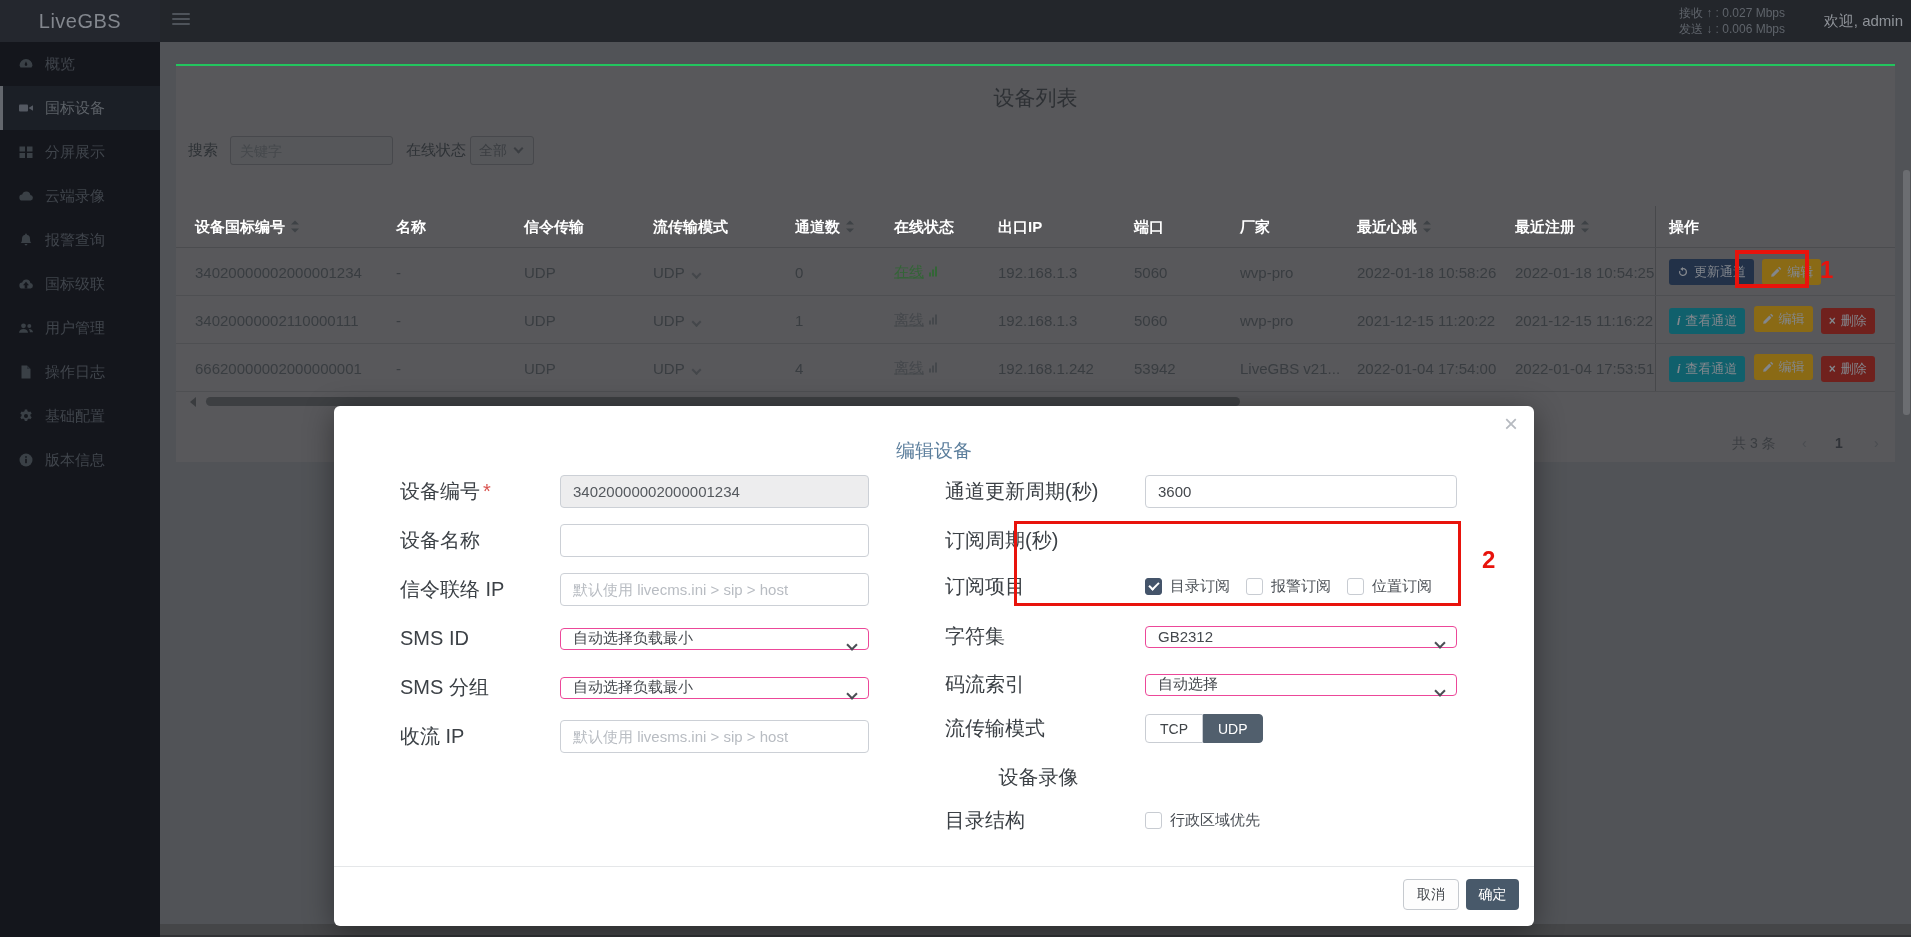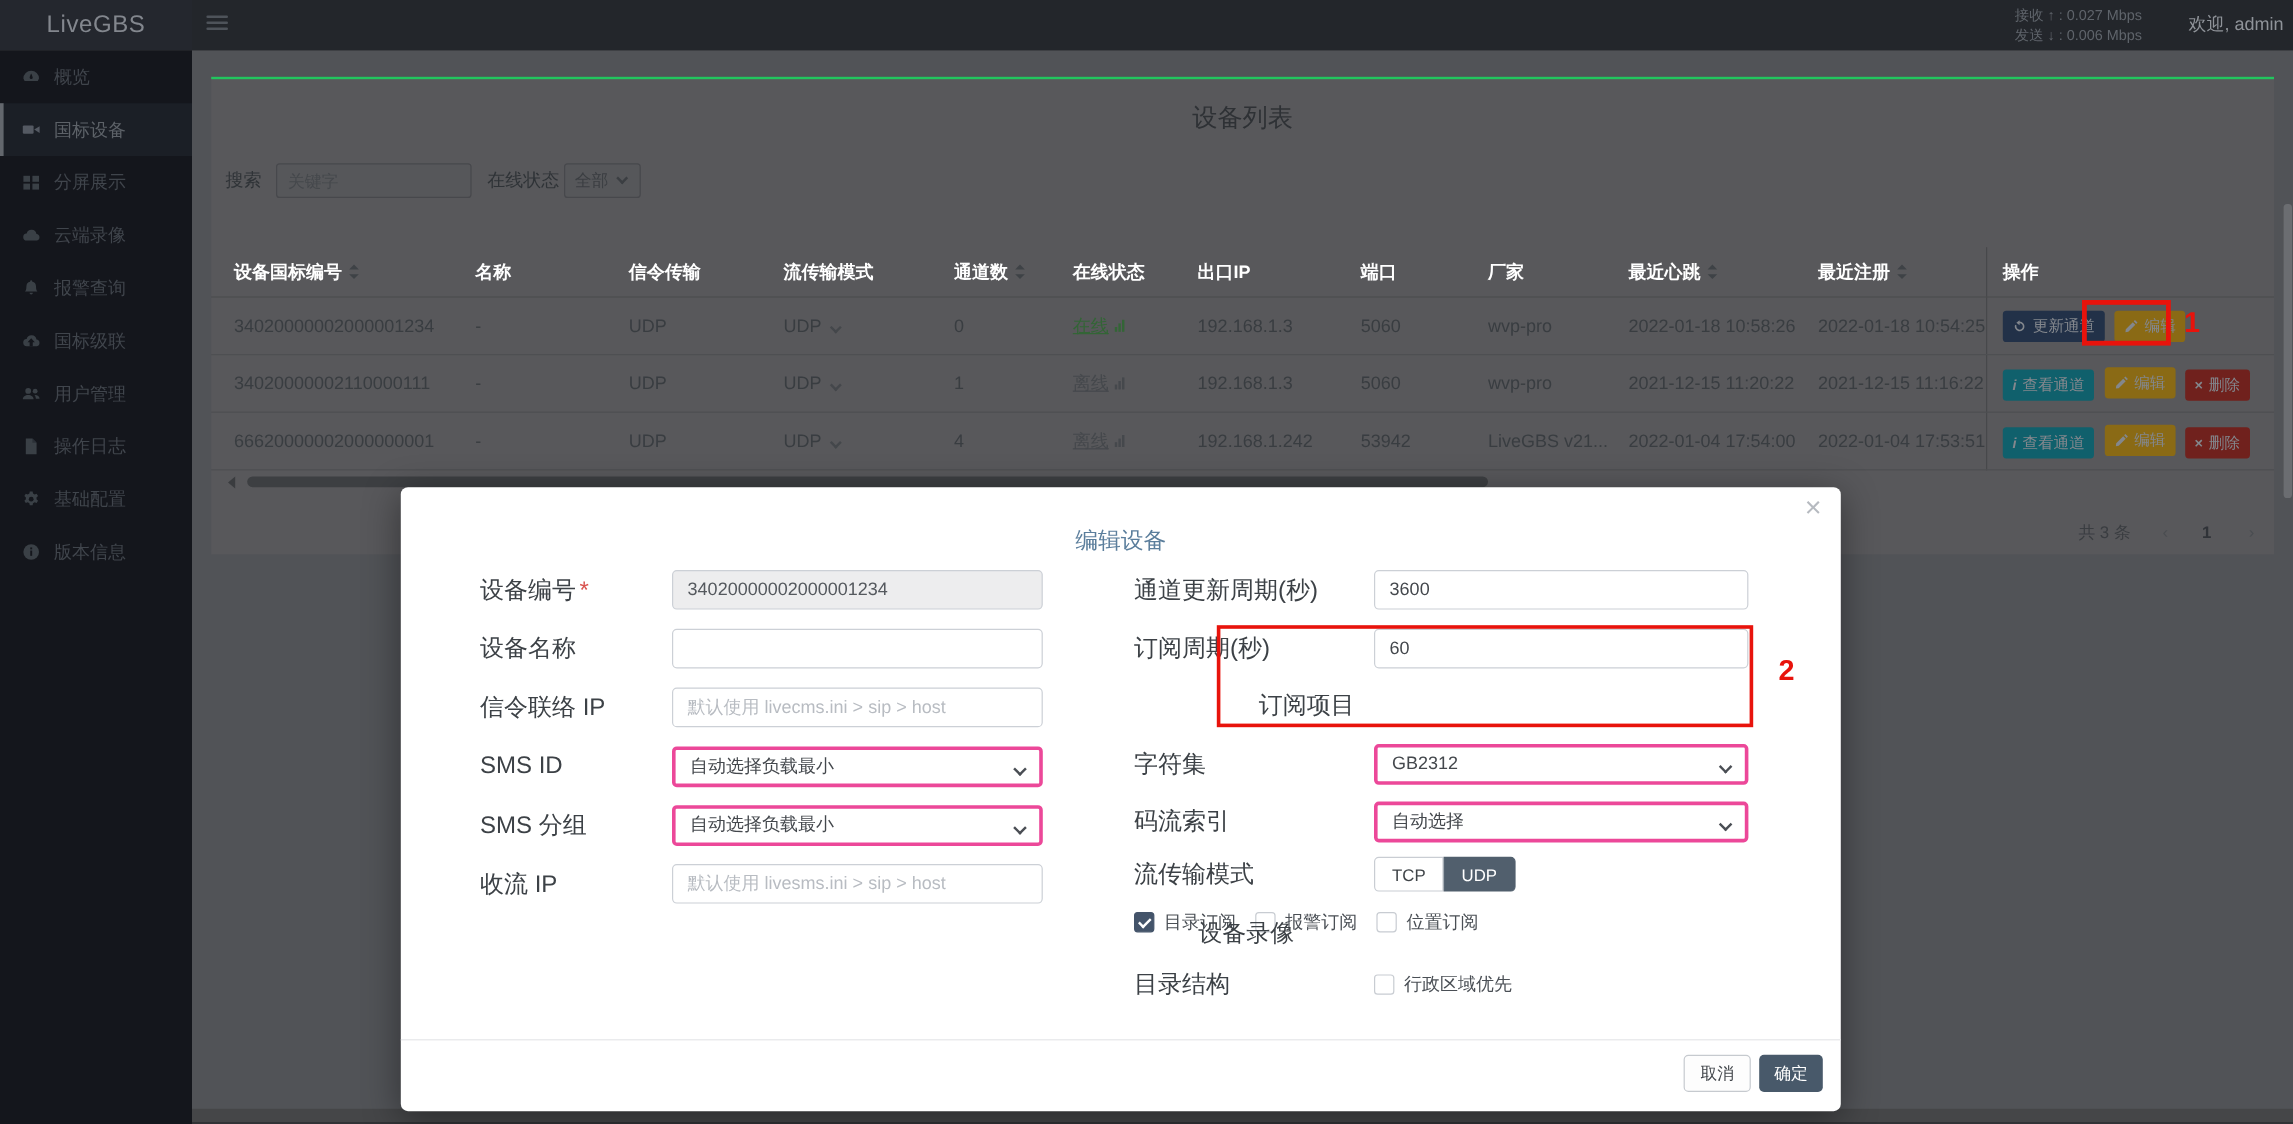--- a/index.html
+++ b/index.html
@@ -98,21 +98,21 @@
   .frow { position:absolute; height:33px; display:flex; align-items:center; }
   .flabel { margin-right:15px; font-size:20px; color:#3c4146; white-space:nowrap; }
   .flabel.w-l { flex:0 0 145px; }
   .flabel.w-r { flex:0 0 185px; }
   .req { color:#d9534f; margin-left:3px; }
   .finput { height:33px; border:1px solid #ccd0d6; border-radius:4px; padding:0 12px; font-size:15px;
             color:#44484d; font-family:inherit; background:#fff; }
   .finput::placeholder { color:#b8bcc2; }
   .finput:disabled { background:#ededee; color:#55595e; }
   .w309 { width:309px; } .w312 { width:312px; }
-  .fselect { height:34px; border:3px solid #ec4899; border-radius:4px; padding:0 12px; font-size:15px;
+  .fselect { height:22px; border:1px solid #ec4899; border-radius:4px; padding:0 12px; font-size:15px;
              color:#44484d; display:flex; align-items:center; position:relative; background:#fff; cursor:pointer; }
   .fselect .chev2 { position:absolute; right:12px; top:12px; width:8px; height:8px;
              border-right:2px solid #4a4e54; border-bottom:2px solid #4a4e54; transform:rotate(45deg); }
   .cbgroup { display:flex; align-items:center; }
   .cbitem { display:flex; align-items:center; margin-right:16px; cursor:pointer; }
   .cb { width:17px; height:17px; border:1px solid #c8ccd2; border-radius:3px; background:#fff; position:relative; }
   .cb.checked { background:#44546a; border-color:#44546a; }
   .cb.checked::after { content:""; position:absolute; left:5px; top:1.5px; width:4px; height:8px;
         border-right:2px solid #fff; border-bottom:2px solid #fff; transform:rotate(45deg); }
   .cbitem span.cb-label { margin-left:8px; font-size:15px; color:#4a4f55; }
@@ -436,23 +436,22 @@
       <span class="flabel w-l">收流 IP</span>
       <input class="finput w309" placeholder="默认使用 livesms.ini &gt; sip &gt; host" style="">
     </div>
 
     <div class="frow" style="left:611px;top:69px;">
       <span class="flabel w-r">通道更新周期(秒)</span>
       <input class="finput w312" value="3600" style="">
     </div>
     <div class="frow" style="left:611px;top:118px;">
       <span class="flabel w-r">订阅周期(秒)</span>
-      <input class="finput w312" value="60" style="">
-    </div>
-    <div class="frow" style="left:611px;top:168px;height:24px;flex-direction:column;">
+    </div>
+    <div class="frow" style="left:611px;top:168px;height:24px;">
       <span class="flabel w-r">订阅项目</span>
       <div class="cbgroup">
         <span class="cbitem">
             <span class="cb checked"></span>
             <span class="cb-label">目录订阅</span>
           </span>
         <span class="cbitem">
             <span class="cb"></span>
             <span class="cb-label">报警订阅</span>
           </span>

